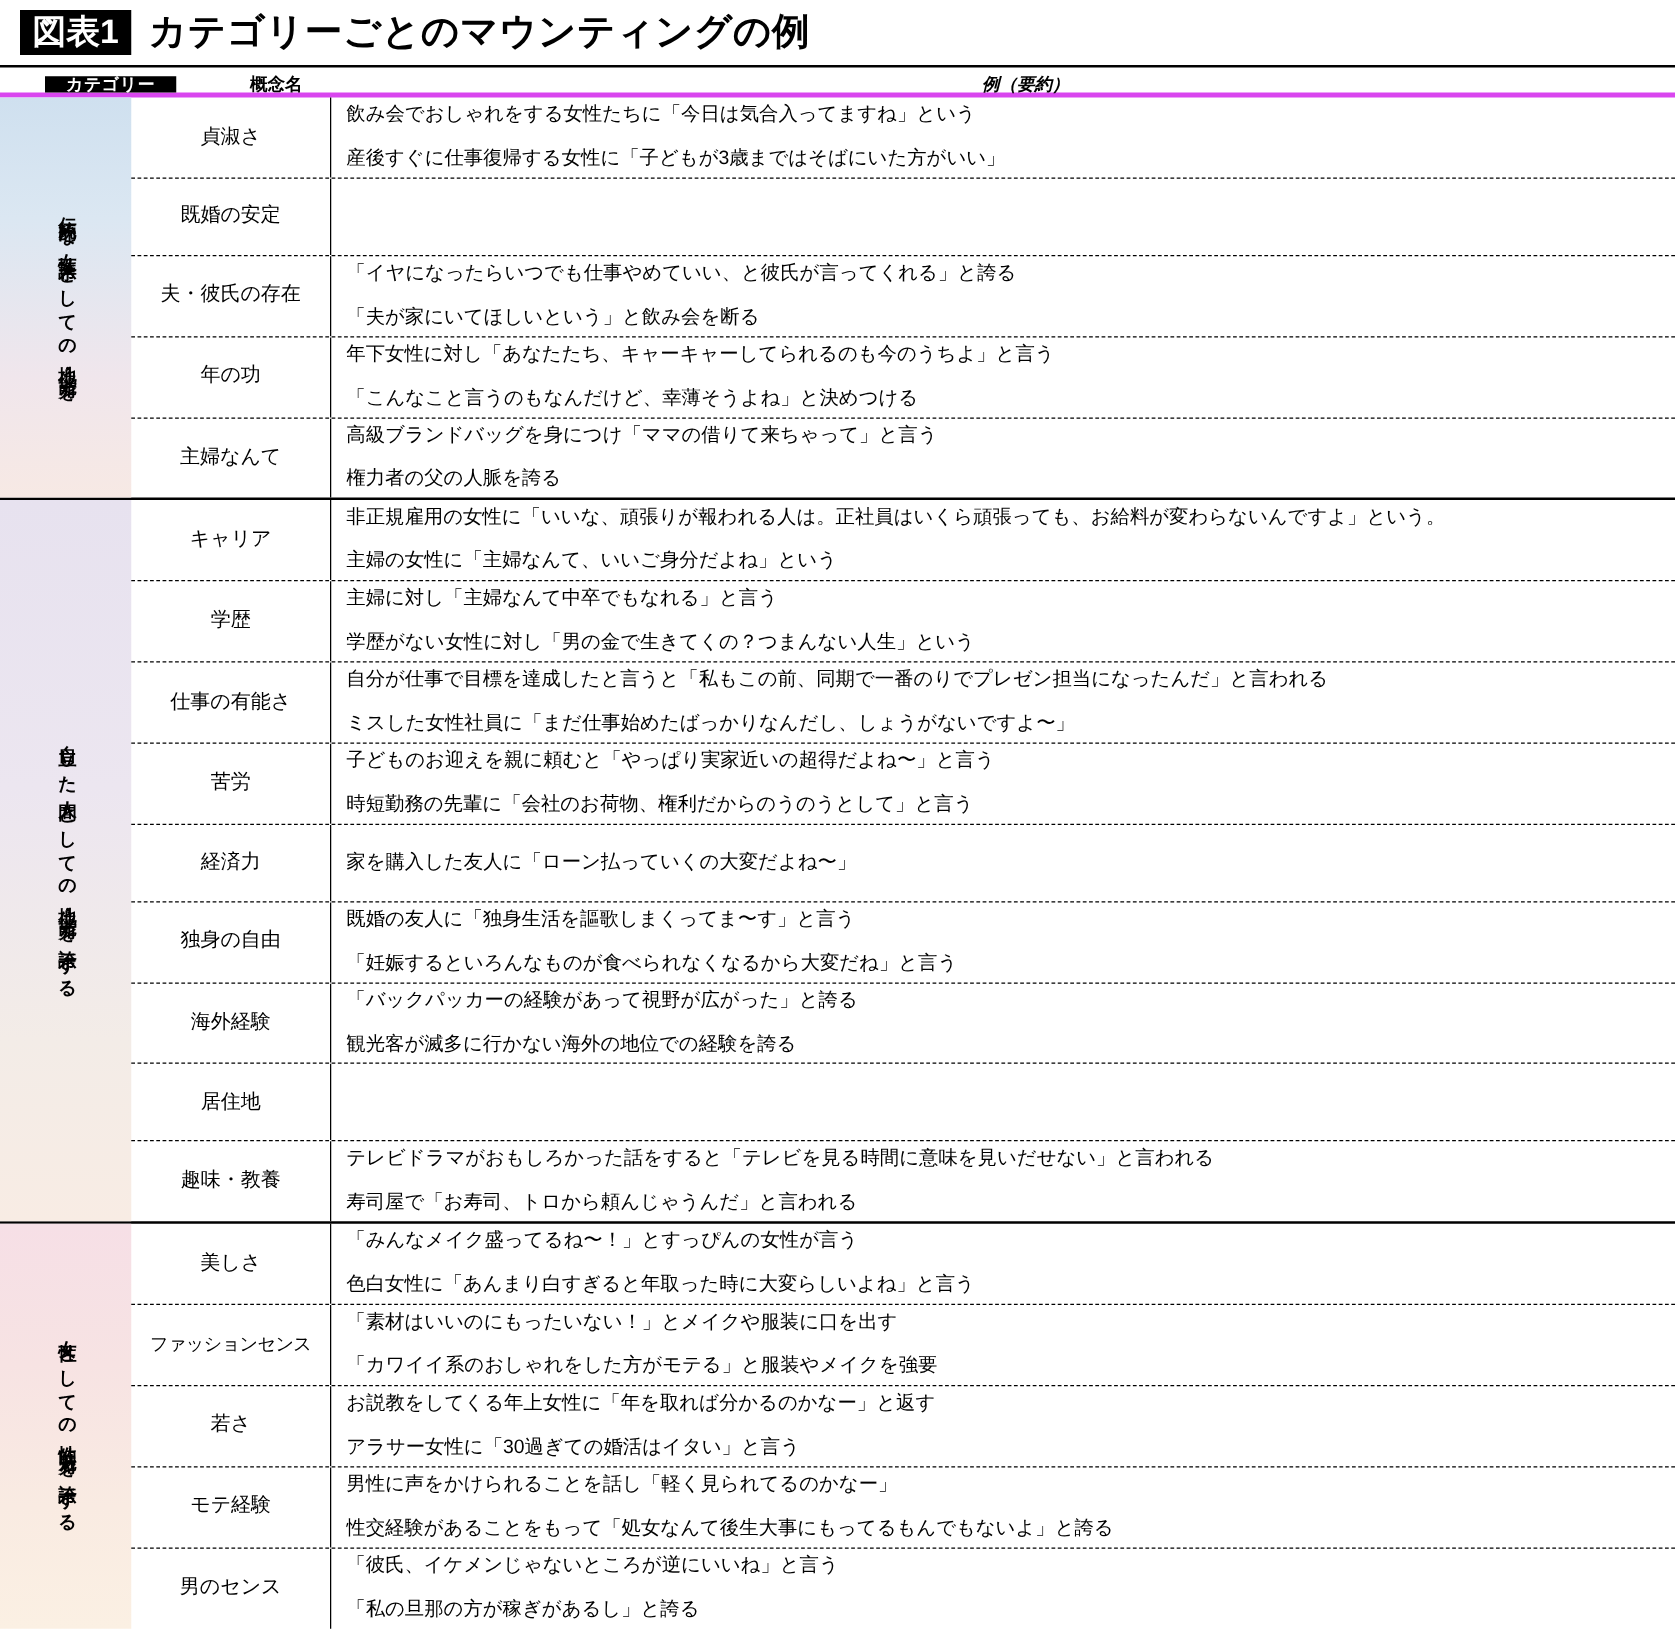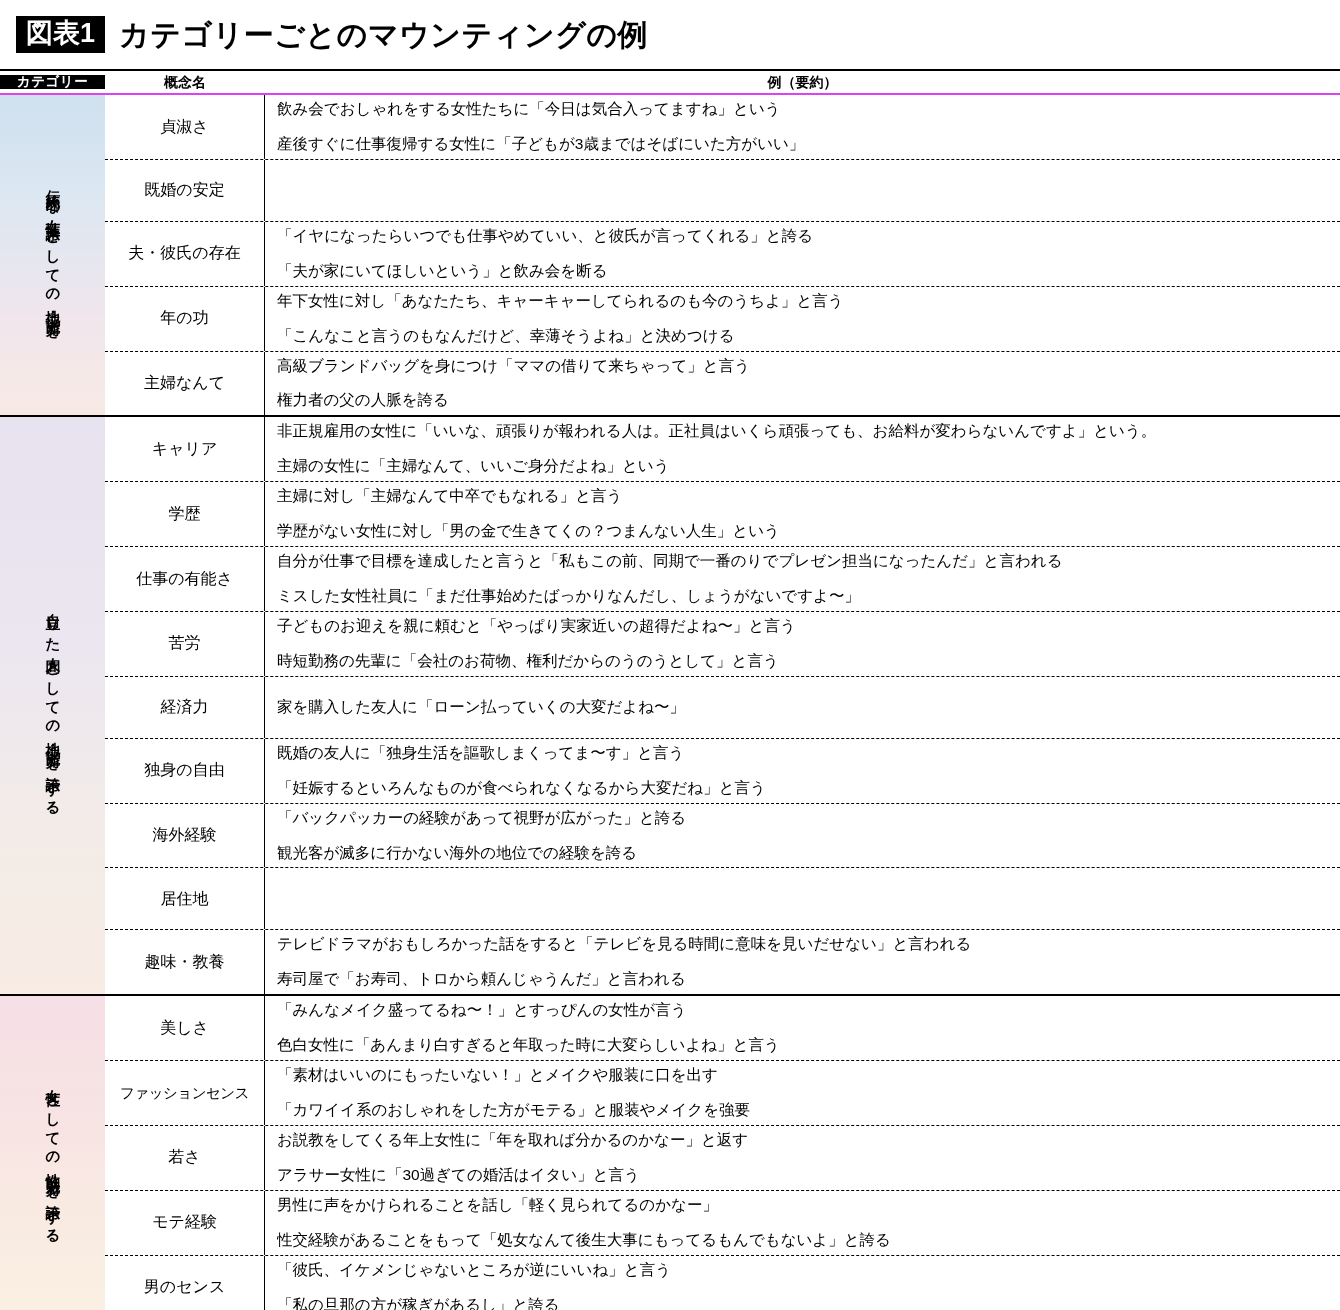--- a/index.html
+++ b/index.html
@@ -13,21 +13,21 @@
     font-family: "Liberation Sans", "DejaVu Sans", sans-serif;
     color: #000000;
     overflow: hidden;
   }
 
   
   .title-bar {
     display: flex;
     align-items: center;
     padding: 6px 12px 6px 16px;
-    height: 69px;
+    height: 52px;
     border-radius: 22px;
   }
   .title-badge {
     display: inline-flex;
     align-items: center;
     justify-content: center;
     background: #000000;
     color: #ffffff;
     font-size: 27px;
     font-weight: bold;
@@ -40,23 +40,24 @@
     font-weight: bold;
     margin-left: 14px;
     letter-spacing: 0.5px;
     line-height: 1;
   }
 
   
   .header-row {
     display: flex;
     border-top: 2px solid #000;
-    border-bottom: 2px solid #d946ef;
+    border-bottom: 4px solid #d946ef;
     height: 26px;
-    align-items: center;
+    align-items: flex-end;
+    padding-left: 36px;
   }
   .hd {
     display: flex;
     align-items: center;
     justify-content: center;
     font-size: 14px;
     font-weight: bold;
     line-height: 1;
   }
   .hd-cat {
@@ -64,20 +65,21 @@
     background: #000000;
     color: #ffffff;
     font-size: 13.5px;
     letter-spacing: 0.5px;
   }
   .hd-name {
     width: 160px;
   }
   .hd-ex {
     flex: 1;
+    font-style: italic;
   }
 
   
   .table {
     width: 1340px;
   }
   .group {
     display: flex;
     align-items: stretch;
     border-bottom: 2px solid #000;

